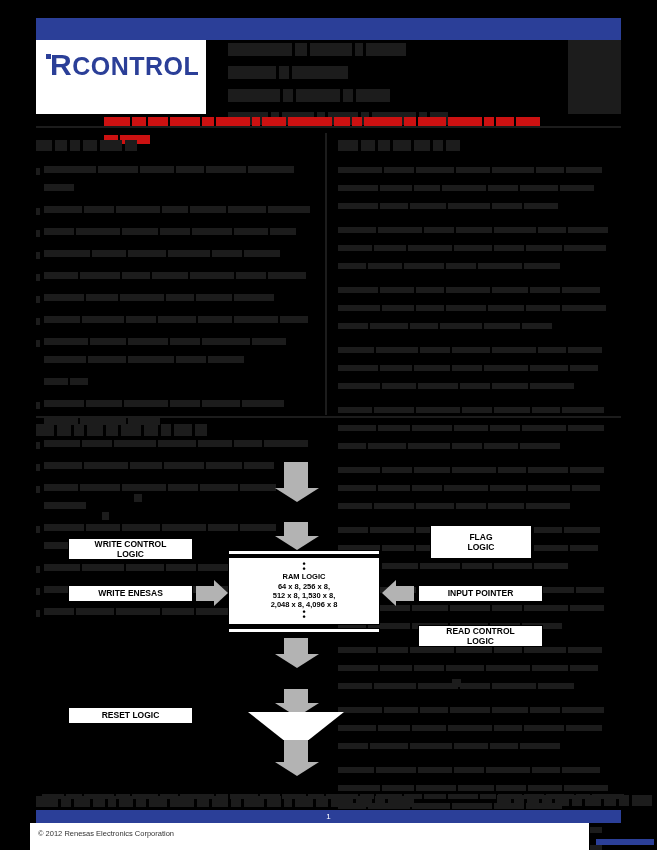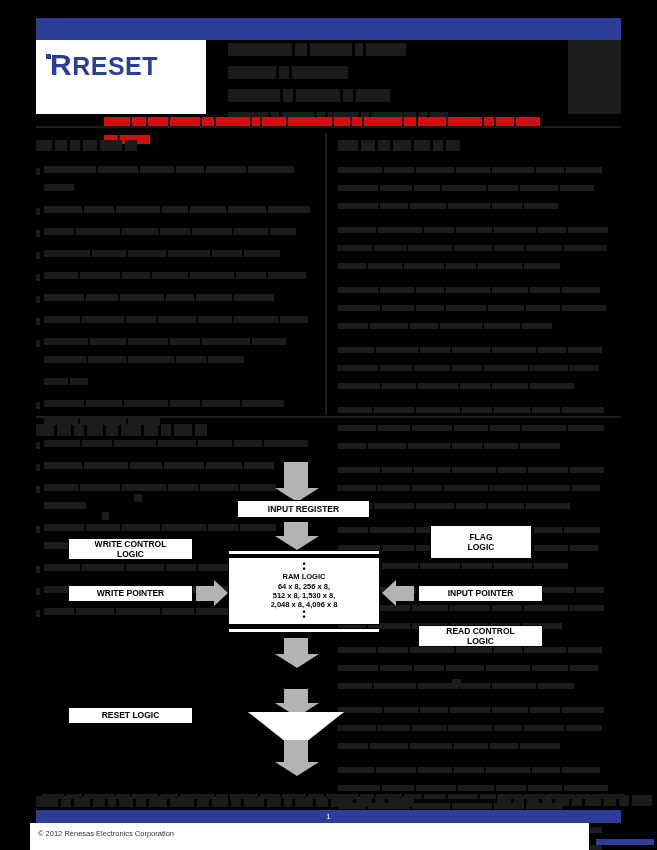--- a/index.html
+++ b/index.html
@@ -157,21 +157,21 @@
 </style>
 </head>
 <body>
 
 <div class="page">
 
   <div class="header-bar"></div>
 
   <div class="logo-box">
     <div class="logo-text">
-      <span class="logo-dot"></span><span class="cap">R</span><span>RESET</span>
+      <span class="logo-dot"></span><span class="cap">R</span><span>CONTROL</span>
     </div>
   </div>
 
   <div class="title-area" id="title-area">
       <div class="title-row"><span class="rb" style="width: 64px; height: 13px;"></span><span class="rb" style="width: 12px; height: 13px;"></span><span class="rb" style="width: 42px; height: 13px;"></span><span class="rb" style="width: 8px; height: 13px;"></span><span class="rb" style="width: 40px; height: 13px;"></span></div>
       <div class="title-row"><span class="rb" style="width: 48px; height: 13px;"></span><span class="rb" style="width: 10px; height: 13px;"></span><span class="rb" style="width: 56px; height: 13px;"></span></div>
       <div class="title-row"><span class="rb" style="width: 52px; height: 13px;"></span><span class="rb" style="width: 10px; height: 13px;"></span><span class="rb" style="width: 44px; height: 13px;"></span><span class="rb" style="width: 10px; height: 13px;"></span><span class="rb" style="width: 34px; height: 13px;"></span></div>
       <div class="title-row"><span class="rb" style="width: 40px; height: 13px;"></span><span class="rb" style="width: 8px; height: 13px;"></span><span class="rb" style="width: 32px; height: 13px;"></span><span class="rb" style="width: 8px; height: 13px;"></span><span class="rb" style="width: 30px; height: 13px;"></span><span class="rb" style="width: 8px; height: 13px;"></span><span class="rb" style="width: 44px; height: 13px;"></span><span class="rb" style="width: 8px; height: 13px;"></span><span class="rb" style="width: 18px; height: 13px;"></span></div>
     </div>
 
@@ -274,39 +274,38 @@
       </div>
   </div>
 
   <div class="fbd-rule"></div>
   <div class="fbd-head" id="fbd-head"><span class="rb" style="width: 18px; height: 12px;"></span><span class="rb" style="width: 14px; height: 12px;"></span><span class="rb" style="width: 10px; height: 12px;"></span><span class="rb" style="width: 16px; height: 12px;"></span><span class="rb" style="width: 12px; height: 12px;"></span><span class="rb" style="width: 20px; height: 12px;"></span><span class="rb" style="width: 14px; height: 12px;"></span><span class="rb" style="width: 10px; height: 12px;"></span><span class="rb" style="width: 18px; height: 12px;"></span><span class="rb" style="width: 12px; height: 12px;"></span></div>
 
   <div class="diagram">
 
     <div class="arrow-down" style="left:283px; top:22px; height:26px;"></div>
 
-    <div class="blk" style="left:237px; top:60px; width:133px; height:18px;">INPUT REGISTER</div>
 
     <div class="arrow-down" style="left:283px; top:82px; height:14px;"></div>
 
     <div class="ram-stripe" style="left:228px; top:110px; width:152px; height:5px;"></div>
     <div class="ram-blk" style="left:228px; top:117px; width:152px; height:68px;">
       <div class="vdots">•<br>•</div>
       <div>RAM LOGIC</div>
       <div>64 x 8, 256 x 8,</div>
       <div>512 x 8, 1,530 x 8,</div>
       <div>2,048 x 8, 4,096 x 8</div>
       <div class="vdots">•<br>•</div>
     </div>
     <div class="ram-stripe" style="left:228px; top:188px; width:152px; height:5px;"></div>
 
     <div class="blk" style="left:68px; top:98px; width:125px; height:22px; white-space:pre-line;">WRITE CONTROL
 LOGIC</div>
 
-    <div class="blk" style="left:68px; top:145px; width:125px; height:17px;">WRITE POINTER</div>
+    <div class="blk" style="left:68px; top:145px; width:125px; height:17px;">WRITE ENESAS</div>
 
     <div class="arrow-right" style="left:196px; top:146px; width:18px;"></div>
 
     <div class="blk" style="left:430px; top:85px; width:102px; height:34px; white-space:pre-line;">FLAG
 LOGIC</div>
 
     <div class="blk" style="left:418px; top:145px; width:125px; height:17px;">INPUT POINTER</div>
 
     <div class="arrow-left" style="left:396px; top:146px; width:18px;"></div>
 

